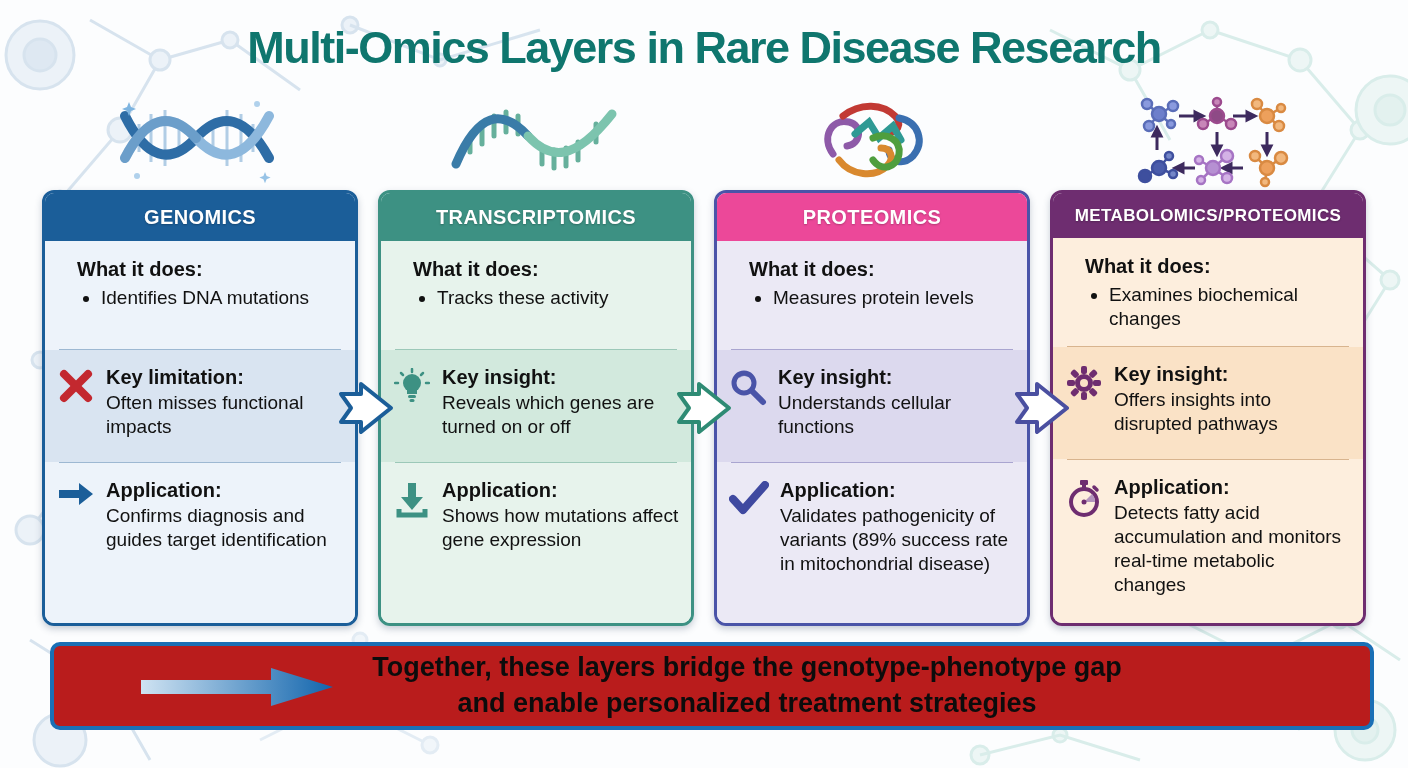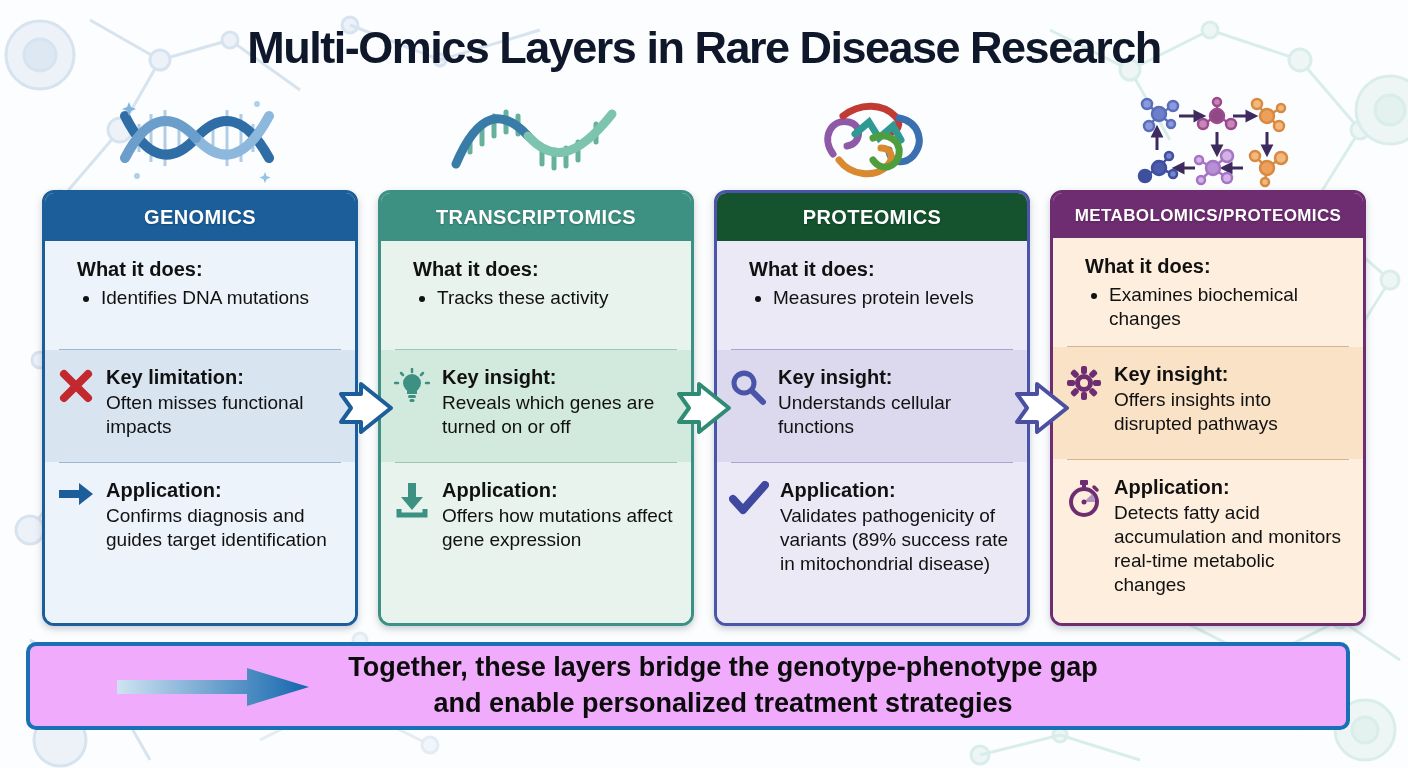--- a/index.html
+++ b/index.html
@@ -5,21 +5,21 @@
   html,body{margin:0;padding:0;}
   body{
     width:1408px;height:768px;position:relative;overflow:hidden;
     background:#fcfdfe;
     font-family:"Liberation Sans", sans-serif;
     color:#111;
   }
   .bg-decor{position:absolute;inset:0;z-index:0;}
   .page-title{
     position:absolute;top:22px;left:0;width:100%;text-align:center;
-    font-size:45px;font-weight:800;letter-spacing:-1.5px;color:#0f172a;z-index:2;
+    font-size:45px;font-weight:800;letter-spacing:-1.5px;color:#0f766e;z-index:2;
   }
   .col-icon{position:absolute;top:92px;width:310px;height:95px;
     display:flex;align-items:center;justify-content:center;z-index:2;}
   .col-icon.i1{left:42px}.col-icon.i2{left:380px}.col-icon.i3{left:718px}.col-icon.i4{left:1056px}
 
   .cards{position:absolute;top:190px;left:42px;width:1324px;height:436px;
     display:grid;grid-template-columns:repeat(4,1fr);gap:20px;z-index:2;}
   .card{border-radius:12px;border:3px solid;display:flex;flex-direction:column;
     overflow:hidden;box-shadow:0 3px 7px rgba(40,60,90,.25);}
   .card-header{color:#fff;font-weight:bold;text-align:center;font-size:20px;
@@ -42,36 +42,36 @@
   .c-genomics .card-header{background:#1b5e99}
   .c-genomics .card-body{background:#edf3fa}
   .c-genomics .sec-key{background:#d9e4f1}
   .c-genomics .sep{background:#9db8d2}
   .c-transcriptomics{border-color:#3d9183}
   .c-transcriptomics .card-header{background:#3d9183}
   .c-transcriptomics .card-body{background:#e7f3ec}
   .c-transcriptomics .sec-key{background:#d2e9dd}
   .c-transcriptomics .sep{background:#9cc8b8}
   .c-proteomics{border-color:#4a54a8}
-  .c-proteomics .card-header{background:#14532d}
+  .c-proteomics .card-header{background:#ec4899}
   .c-proteomics .card-body{background:#ebe9f5}
   .c-proteomics .sec-key{background:#dcd9ee}
   .c-proteomics .sep{background:#a9a5d0}
   .c-metabolomics{border-color:#6e2d70}
   .c-metabolomics .card-header{background:#6e2d70;font-size:17px}
   .c-metabolomics .card-body{background:#fdeedd}
   .c-metabolomics .sec-key{background:#fae2c6}
   .c-metabolomics .sep{background:#d8b48e}
 
   .connector{position:absolute;width:62px;height:62px;top:377px;z-index:3;}
   .connector.k1{left:335px}.connector.k2{left:673px}.connector.k3{left:1011px}
 
   .banner{
-    position:absolute;left:26px;top:642px;width:1316px;height:80px;
-    background:#f0abfc;border:4px solid #1a6fb5;border-radius:10px;z-index:2;
+    position:absolute;left:50px;top:642px;width:1316px;height:80px;
+    background:#b91c1c;border:4px solid #1a6fb5;border-radius:10px;z-index:2;
   }
   .banner-arrow{position:absolute;left:85px;top:18px;}
   .banner-text{
     position:absolute;left:0;top:0;width:100%;height:100%;
     display:flex;flex-direction:column;justify-content:center;
     text-align:center;font-weight:bold;font-size:27px;line-height:1.33;
     padding-left:70px;box-sizing:border-box;color:#0c0c0c;
   }
 </style>
 </head>
@@ -339,21 +339,21 @@
           <svg width="34" height="38" viewBox="0 0 34 38">
               <g fill="#3d9183">
                 <rect x="13" y="2" width="8" height="16"></rect>
                 <path d="M6,16 h22 l-11,13z"></path>
               </g>
               <path d="M4,28 v6 h26 v-6" fill="none" stroke="#3d9183" stroke-width="5"></path>
             </svg>
         </span>
         <div>
             <b>Application:</b>
-          <div class="sec-text">Offers how mutations affect gene expression</div>
+          <div class="sec-text">Shows how mutations affect gene expression</div>
           </div>
       </div>
     </div>
   </div>
 
   <div class="card c-proteomics">
     <div class="card-header">PROTEOMICS</div>
     <div class="card-body">
       <div class="sec-what">
         <b>What it does:</b>

